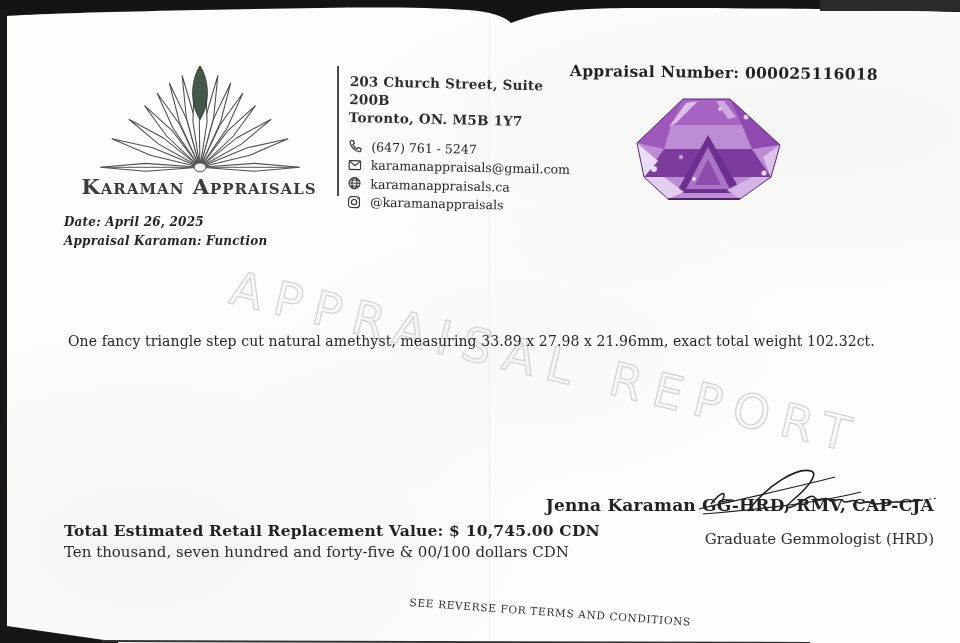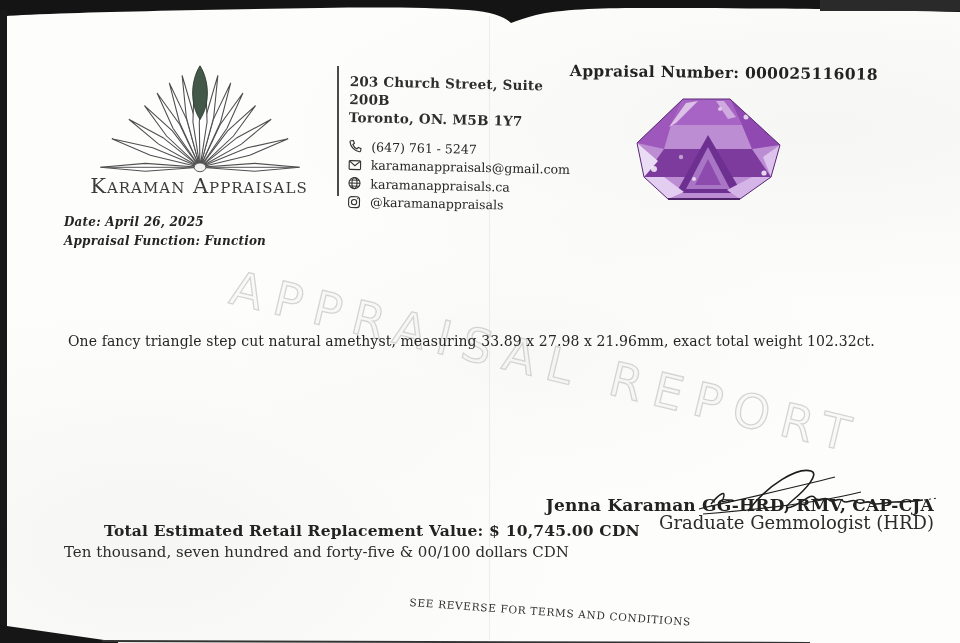--- a/index.html
+++ b/index.html
@@ -15,21 +15,21 @@
   
   .edge-top{position:absolute;left:0;top:0;width:960px;height:28px;}
   .edge-left{position:absolute;left:0;top:10px;width:7px;height:633px;background:#181818;}
   .edge-bl{position:absolute;left:0;bottom:0;width:120px;height:20px;}
   .edge-bottom{position:absolute;left:102px;bottom:0;width:708px;height:2px;background:#333;transform:rotate(0.15deg);}
   .fold-line{position:absolute;left:489px;top:16px;width:1px;height:624px;background:rgba(60,60,60,0.08);}
 
   
   .logo-svg{position:absolute;left:70px;top:58px;width:260px;height:122px;}
   .logo-text{position:absolute;left:60px;top:174px;width:278px;text-align:center;
-    font-variant:small-caps;font-size:21px;letter-spacing:1px;color:#3c3c3c;}
+    font-variant:small-caps;font-size:21px;letter-spacing:1px;color:#3c3c3c;font-weight:bold;}
   .header-divider{position:absolute;left:337px;top:66px;width:1.5px;height:130px;background:#4a4a4a;}
 
   .contact{position:absolute;left:350px;top:72px;width:210px;transform:rotate(1.3deg);transform-origin:0 0;}
   .addr{font-size:13.5px;font-weight:700;line-height:18px;color:#2e2e2e;letter-spacing:0.2px;}
   .contact-rows{margin-top:11px;}
   .crow{display:flex;align-items:center;gap:9px;height:18.5px;}
   .crow svg{flex:0 0 auto;}
   .ctext{font-size:12.5px;color:#262626;white-space:nowrap;}
 
   .appraisal-no{position:absolute;left:570px;top:61px;font-size:15.5px;font-weight:700;
@@ -42,28 +42,28 @@
     line-height:18.5px;color:#242424;letter-spacing:0.2px;font-style:italic;}
   .description{position:absolute;left:68px;top:333px;font-size:14px;color:#262626;letter-spacing:0.1px;}
 
   .watermark{position:absolute;left:238px;top:260px;white-space:nowrap;
     font-family:"DejaVu Sans",sans-serif;font-size:47px;font-weight:500;letter-spacing:12px;
     color:rgba(0,0,0,0.02);-webkit-text-stroke:1.3px #cbcbcb;opacity:0.8;
     transform:rotate(13.5deg);transform-origin:0 0;}
 
   
   .valuation{position:absolute;left:64px;top:521px;}
-  .val-total{font-size:15.5px;font-weight:700;color:#222;letter-spacing:0.2px;margin-left:40px;}
+  .val-total{font-size:15.5px;font-weight:700;color:#222;letter-spacing:0.2px;}
   .val-words{font-size:15px;margin-top:3px;color:#2c2c2c;}
 
   
   .sig-svg{position:absolute;left:693px;top:464px;width:247px;height:52px;}
   .signer{position:absolute;left:520px;top:495px;width:414px;text-align:right;}
   .signer-name{font-size:17px;font-weight:700;color:#222;letter-spacing:0.2px;}
-  .signer-cred{font-size:18px;line-height:16px;color:#2c2c2c;}
+  .signer-cred{font-size:15px;line-height:16px;color:#2c2c2c;margin-top:16px;}
 
   .footer-note{position:absolute;left:410px;top:596px;font-size:10.5px;letter-spacing:0.7px;
     color:#303030;transform:rotate(4deg);transform-origin:0 0;white-space:nowrap;}
 </style>
 </head>
 <body>
 
 <div class="scan">
 
   <svg class="edge-top" viewBox="0 0 960 28" preserveAspectRatio="none">
@@ -175,21 +175,21 @@
       <line x1="44" y1="112" x2="116" y2="112" stroke="#4d2468" stroke-width="2"></line>
     </g>
   </svg>
 
   <div class="detail-block">
     <div>
       <span>Date:</span>
       <span>April 26, 2025</span>
     </div>
     <div>
-      <span>Appraisal Function:</span>
+      <span>Appraisal Karaman:</span>
       <span>Function</span>
     </div>
   </div>
 
   <div class="watermark">APPRAISAL REPORT</div>
 
   <div class="description">One fancy triangle step cut natural amethyst, measuring 33.89 x 27.98 x 21.96mm, exact total weight 102.32ct.</div>
 
   <div class="valuation">
     <div class="val-total">

